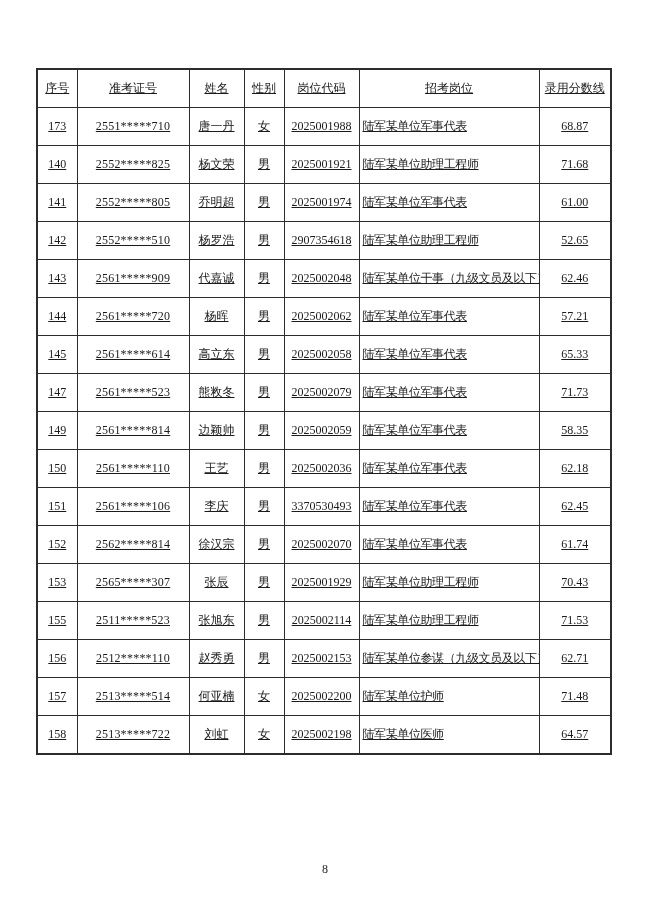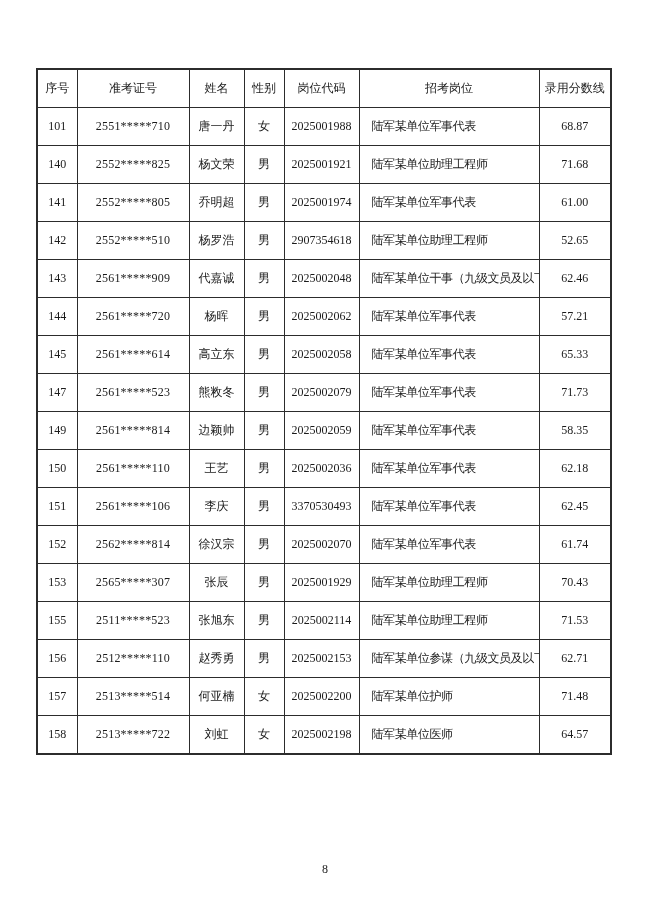--- a/index.html
+++ b/index.html
@@ -18,40 +18,41 @@
     background: #ffffff;
     overflow: hidden;
   }
   table.score {
     position: absolute;
     left: 36px;
     top: 68px;
     width: 574px;
     border-collapse: collapse;
     table-layout: fixed;
+    text-decoration: underline;
   }
   table.score th,
   table.score td {
     border: 1px solid #2c2c2c;
     font-weight: normal;
     font-size: 12px;
     line-height: 1.1;
     text-align: center;
     vertical-align: middle;
     padding: 0;
     height: 37px;
     overflow: hidden;
     white-space: nowrap;
   }
   table.score {
     border: 2px solid #2c2c2c;
   }
   table.score td.col-recruit-position {
     text-align: left;
-    padding-left: 12px;
+    padding-left: 3px;
     letter-spacing: -0.4px;
   }
   table.score td.col-admission-ticket-no {
     letter-spacing: 0.2px;
     text-align: center;
   }
   .page-number {
     position: absolute;
     top: 862px;
     left: 0;
@@ -81,21 +82,21 @@
           <th>准考证号</th>
           <th>姓名</th>
           <th>性别</th>
           <th>岗位代码</th>
           <th>招考岗位</th>
           <th>录用分数线</th>
         </tr>
     </thead>
     <tbody id="table-body">
         <tr>
-          <td class="col-index">101</td>
+          <td class="col-index">173</td>
           <td class="col-admission-ticket-no">2551*****710</td>
           <td class="col-name">唐一丹</td>
           <td class="col-gender">女</td>
           <td class="col-position-code">2025001988</td>
           <td class="col-recruit-position">陆军某单位军事代表</td>
           <td class="col-score-line">68.87</td>
         </tr>
         <tr>
           <td class="col-index">140</td>
           <td class="col-admission-ticket-no">2552*****825</td>

